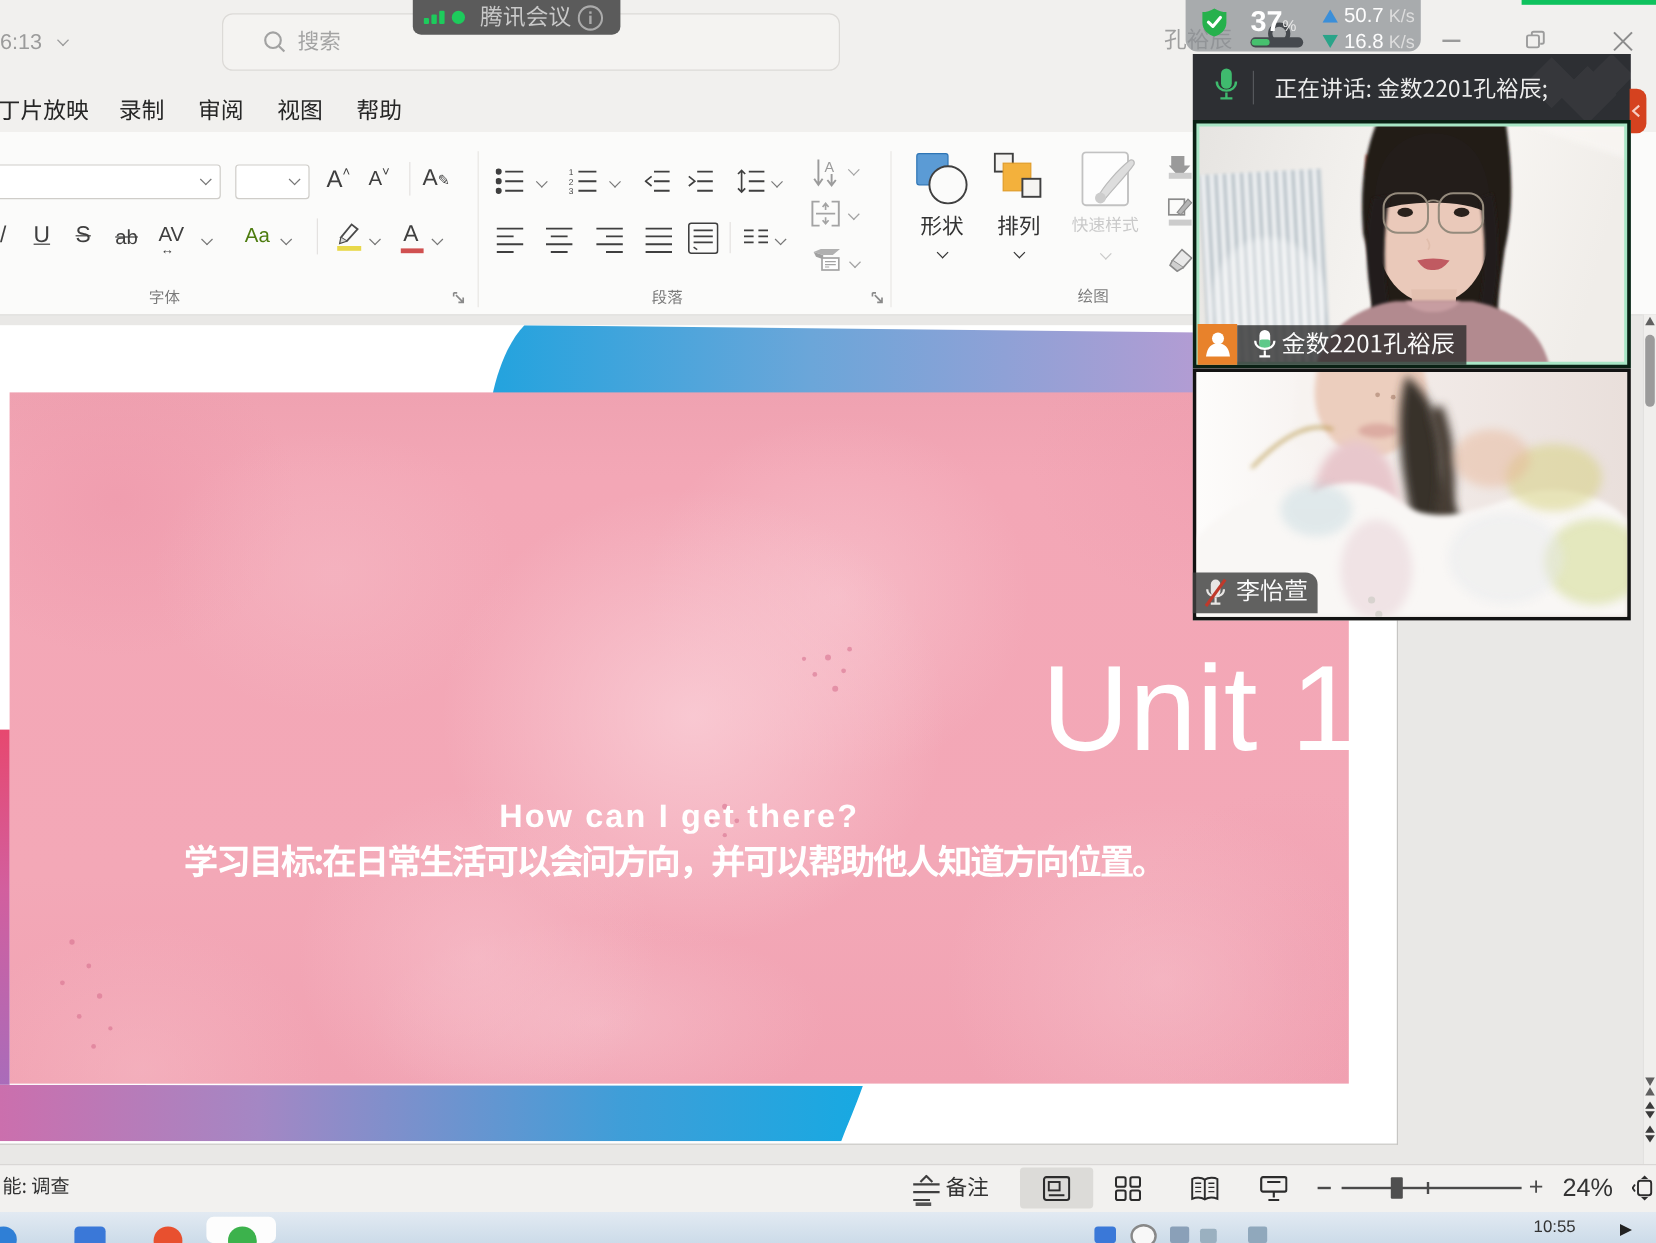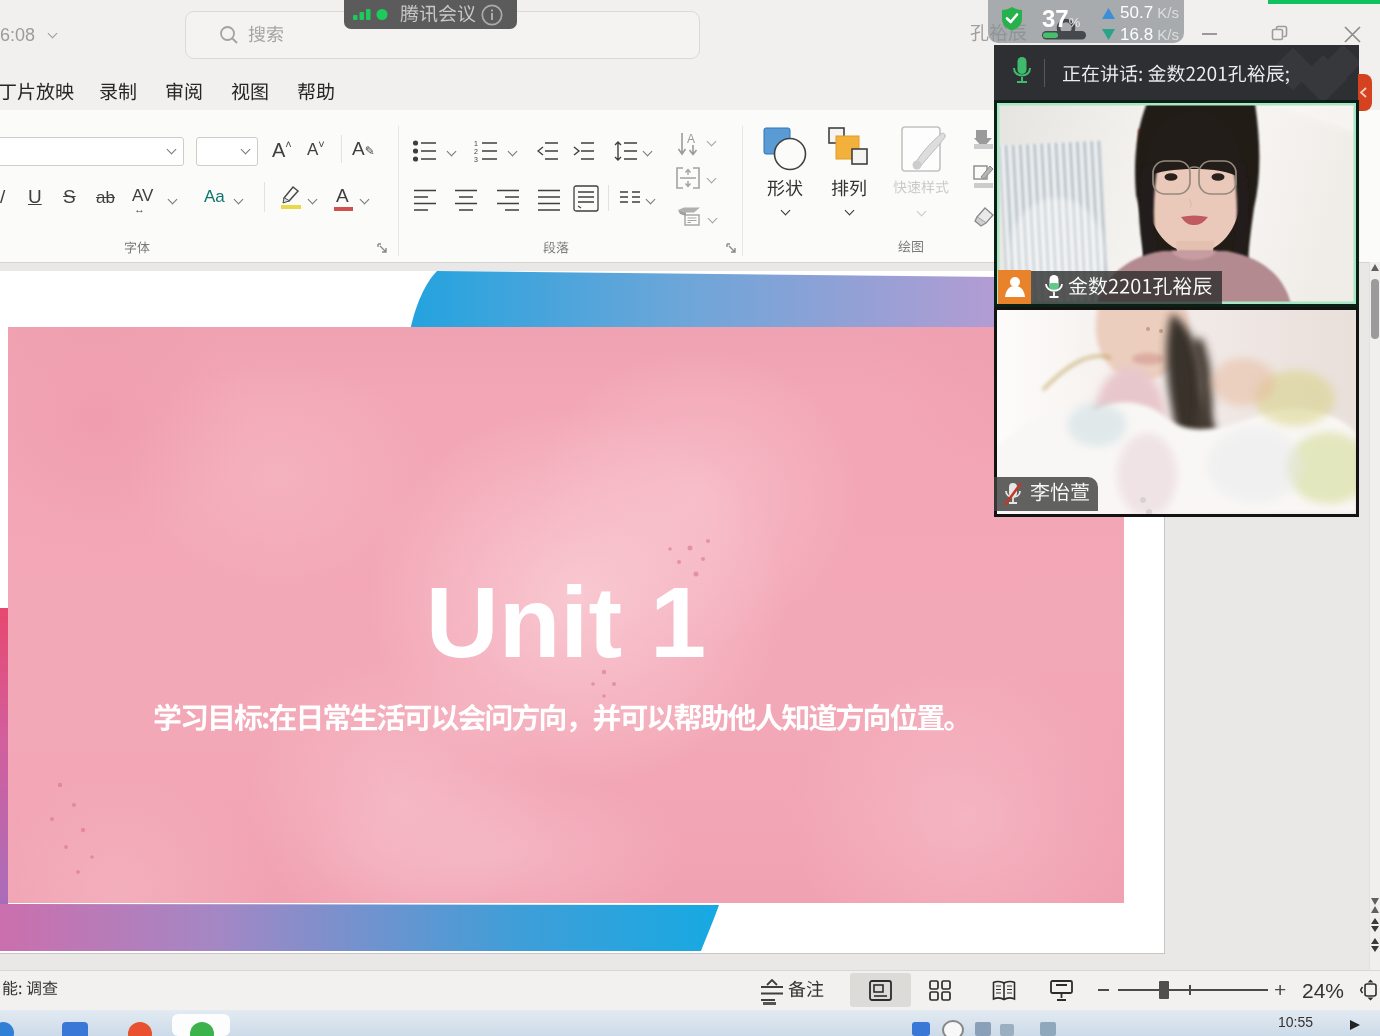--- a/index.html
+++ b/index.html
@@ -2,21 +2,21 @@
 <html><head><meta charset="utf-8"><style>
 html,body{margin:0;padding:0}
 body{font-family:"Liberation Sans",sans-serif;width:1380px;height:1036px;overflow:hidden}
 #page{position:relative;width:1380px;height:1036px;background:#f1f0ee;overflow:hidden}
 .abs{position:absolute}
 svg{display:block}
 .chevs{width:6px;height:6px;border-right:1.4px solid #777;border-bottom:1.4px solid #777;transform:rotate(45deg)}
 </style></head><body>
 <div id="page">
 
-<div class="abs" style="left:0;top:25px;font-size:18px;color:#9b9b9b">6:08</div>
+<div class="abs" style="left:0;top:25px;font-size:18px;color:#9b9b9b">6:13</div>
 <div class="abs chevs" style="left:49px;top:30px;border-color:#9b9b9b"></div>
 <div class="abs" style="left:185px;top:11px;width:513px;height:46px;border:1.5px solid #dcdad7;border-radius:9px;background:#f4f3f1"></div>
 <svg class="abs" style="left:219px;top:25px" width="20" height="20" viewBox="0 0 20 20" fill="none" stroke="#a2a2a2" stroke-width="1.8">
       <circle cx="8.5" cy="8.5" r="6.5"></circle>
       <path d="M13.5 13.5 L18 18"></path>
     </svg>
 <div style="position:absolute;left:248px;top:25px;">
       <svg width="37" height="22" viewBox="0 0 37 22" fill="#a3a3a3">
         <path transform="translate(0.0,15.8) scale(0.01800,-0.01800)" d="M166 840V638H46V568H166V354L39 309L59 238L166 279V13C166 0 161 -3 150 -3C138 -4 103 -4 64 -3C74 -24 83 -56 85 -75C144 -76 181 -73 205 -61C229 -48 237 -27 237 13V306L349 350L336 418L237 380V568H339V638H237V840ZM379 290V226H424L416 223C458 156 515 99 584 53C499 16 402 -7 304 -20C317 -36 331 -64 338 -82C449 -64 557 -34 651 12C730 -29 820 -59 917 -78C927 -59 946 -31 962 -16C875 -2 793 21 721 52C803 106 870 178 911 271L866 293L853 290H683V387H915V758H723V696H847V602H727V545H847V449H683V841H614V449H457V544H566V602H457V694C509 710 563 730 607 754L553 804C516 779 450 751 392 732V387H614V290ZM809 226C771 169 717 123 652 87C586 125 531 171 491 226Z"></path>
         <path transform="translate(18.0,15.8) scale(0.01800,-0.01800)" d="M633 104C718 58 825 -12 877 -58L938 -14C881 32 773 98 690 141ZM290 136C233 82 143 26 61 -11C78 -23 106 -47 119 -61C198 -20 294 46 358 109ZM194 319C211 326 237 329 421 341C339 302 269 272 237 260C179 236 135 222 102 219C109 200 119 166 122 153C148 162 187 166 479 185V10C479 -2 475 -6 458 -6C443 -8 389 -8 327 -6C339 -26 351 -54 355 -75C428 -75 479 -75 510 -63C543 -52 552 -32 552 8V189L797 204C824 176 848 148 864 126L922 166C879 221 789 304 718 362L665 328C691 306 719 281 746 255L309 232C450 285 592 352 727 434L673 480C629 451 581 424 532 398L309 385C378 419 447 460 510 505L480 528H862V405H936V593H539V686H923V752H539V841H461V752H76V686H461V593H66V405H137V528H434C363 473 274 425 246 411C218 396 193 387 174 385C181 367 191 333 194 319Z"></path>
@@ -120,21 +120,21 @@
 <div class="abs" style="left:307px;top:138px;font-size:17px;color:#3f3f3f">A<span style="font-size:11px;vertical-align:7px">˅</span></div>
 <div class="abs" style="left:341px;top:135px;width:1px;height:28px;background:#e4e2e0"></div>
 <div class="abs" style="left:352px;top:138px;font-size:19px;color:#3f3f3f">A<span style="font-size:12px">✎</span></div>
 <div class="abs" style="left:0px;top:186px;font-size:19px;color:#3f3f3f">/</div>
 <div class="abs" style="left:28px;top:186px;font-size:19px;color:#3f3f3f;text-decoration:underline">U</div>
 <div class="abs" style="left:63px;top:186px;font-size:19px;color:#3f3f3f;text-decoration:line-through">S</div>
 <div class="abs" style="left:96px;top:188px;font-size:17px;color:#3f3f3f;text-decoration:line-through">ab</div>
 <div class="abs" style="left:132px;top:186px;font-size:17px;color:#3f3f3f">AV</div>
 <div class="abs" style="left:134px;top:203px;font-size:11px;color:#3f3f3f">↔</div>
 <div class="abs chevs" style="left:169px;top:196px"></div>
-<div class="abs" style="left:204px;top:187px;font-size:17px;color:#0f766e">Aa</div>
+<div class="abs" style="left:204px;top:187px;font-size:17px;color:#4d7c0f">Aa</div>
 <div class="abs chevs" style="left:235px;top:196px"></div>
 <div class="abs" style="left:264px;top:182px;width:1px;height:30px;background:#e4e2e0"></div>
 <svg class="abs" style="left:278px;top:184px" width="26" height="26">
       <path d="M6 14 L15 3 L20 7 L11 17 Z" fill="none" stroke="#4a4a4a" stroke-width="1.5"></path>
       <path d="M6 14 L5 19 L11 17" fill="#d8d8d8" stroke="#4a4a4a" stroke-width="1"></path>
       <rect x="3" y="21" width="20" height="4" fill="#e8d84a"></rect>
     </svg>
 <div class="abs chevs" style="left:309px;top:196px"></div>
 <div class="abs" style="left:336px;top:185px;font-size:19px;color:#3f3f3f">A</div>
 <div class="abs" style="left:334px;top:207px;width:19px;height:4px;background:#d05050"></div>
@@ -320,21 +320,22 @@
         <circle cx="596" cy="369" r="1.8"></circle>
         <circle cx="52" cy="458" r="2.2"></circle>
         <circle cx="66" cy="478" r="2"></circle>
         <circle cx="44" cy="492" r="2"></circle>
         <circle cx="75" cy="503" r="2.2"></circle>
         <circle cx="58" cy="520" r="2"></circle>
         <circle cx="84" cy="530" r="1.8"></circle>
         <circle cx="70" cy="545" r="2"></circle>
       </g>
     </svg>
-<div class="abs" style="left:0;top:565px;width:1132px;text-align:center;font-size:101px;font-weight:bold;color:#fff;letter-spacing:0px">Unit 1</div>
+<div class="abs" style="left:0;top:534px;width:1132px;text-align:right;font-size:101px;font-weight:normal;color:#fff;letter-spacing:0px">Unit 1</div>
+<div class="abs" style="left:0;top:665px;width:1132px;text-align:center;font-size:27px;font-weight:bold;color:#fff;letter-spacing:1.8px">How can I get there?</div>
 <div style="position:absolute;left:153px;top:703px;">
       <svg width="820" height="36" viewBox="0 0 820 36" fill="#fff">
         <path transform="translate(0.0,25.5) scale(0.02900,-0.02900)" d="M436 346V283H54V173H436V47C436 34 431 29 411 29C390 28 316 28 252 31C270 -1 293 -51 301 -85C386 -85 449 -83 496 -66C544 -49 559 -18 559 44V173H949V283H559V302C645 343 726 398 787 454L711 514L686 508H233V404H550C514 382 474 361 436 346ZM409 819C434 780 460 730 474 691H305L343 709C327 747 287 801 252 840L150 795C175 764 202 725 220 691H67V470H179V585H820V470H938V691H792C820 726 849 766 876 805L752 843C732 797 698 738 666 691H535L594 714C581 755 548 815 515 859Z"></path>
         <path transform="translate(27.0,25.5) scale(0.02900,-0.02900)" d="M219 546C299 486 412 397 465 344L551 435C494 487 376 570 299 625ZM90 158 131 37C288 93 506 170 703 244L681 355C470 280 234 200 90 158ZM106 791V675H783C778 270 772 86 738 51C727 38 715 33 694 33C662 33 599 33 522 38C544 6 562 -44 563 -76C626 -78 700 -80 746 -74C791 -67 821 -53 851 -8C892 50 900 220 907 729C907 745 907 791 907 791Z"></path>
         <path transform="translate(54.0,25.5) scale(0.02900,-0.02900)" d="M262 450H726V332H262ZM262 564V678H726V564ZM262 218H726V101H262ZM141 795V-79H262V-16H726V-79H854V795Z"></path>
         <path transform="translate(81.0,25.5) scale(0.02900,-0.02900)" d="M467 788V676H908V788ZM773 315C816 212 856 78 866 -4L974 35C961 119 917 248 872 349ZM465 345C441 241 399 132 348 63C374 50 421 18 442 1C494 79 544 203 573 320ZM421 549V437H617V54C617 41 613 38 600 38C587 38 545 37 505 39C521 4 536 -49 539 -84C607 -84 656 -82 693 -62C731 -42 739 -8 739 51V437H964V549ZM173 850V652H34V541H150C124 429 74 298 16 226C37 195 66 142 77 109C113 161 146 238 173 321V-89H292V385C319 342 346 296 360 266L424 361C406 385 321 489 292 520V541H409V652H292V850Z"></path>
         <path transform="translate(108.0,25.5) scale(0.02900,-0.02900)" d="M163 366C215 366 254 407 254 461C254 516 215 557 163 557C110 557 71 516 71 461C71 407 110 366 163 366ZM163 -14C215 -14 254 28 254 82C254 137 215 178 163 178C110 178 71 137 71 82C71 28 110 -14 163 -14Z"></path>
         <path transform="translate(115.4,25.5) scale(0.02900,-0.02900)" d="M371 850C359 804 344 757 326 711H55V596H273C212 480 129 375 23 306C42 277 69 224 82 191C114 213 143 236 171 262V-88H292V398C337 459 376 526 409 596H947V711H458C472 747 485 784 496 820ZM585 553V387H381V276H585V47H343V-64H944V47H706V276H906V387H706V553Z"></path>
         <path transform="translate(142.4,25.5) scale(0.02900,-0.02900)" d="M277 335H723V109H277ZM277 453V668H723V453ZM154 789V-78H277V-12H723V-76H852V789Z"></path>
         <path transform="translate(169.4,25.5) scale(0.02900,-0.02900)" d="M348 477H647V414H348ZM137 270V-45H259V163H449V-90H573V163H753V66C753 54 749 51 733 51C719 51 666 51 621 53C637 22 654 -24 660 -56C731 -56 785 -56 826 -39C866 -21 877 9 877 64V270H573V330H769V561H233V330H449V270ZM735 842C719 810 688 763 663 732L717 713H561V850H437V713H280L332 736C318 767 289 812 260 844L150 801C170 775 191 741 206 713H71V471H186V609H814V471H934V713H782C807 738 836 770 865 804Z"></path>

